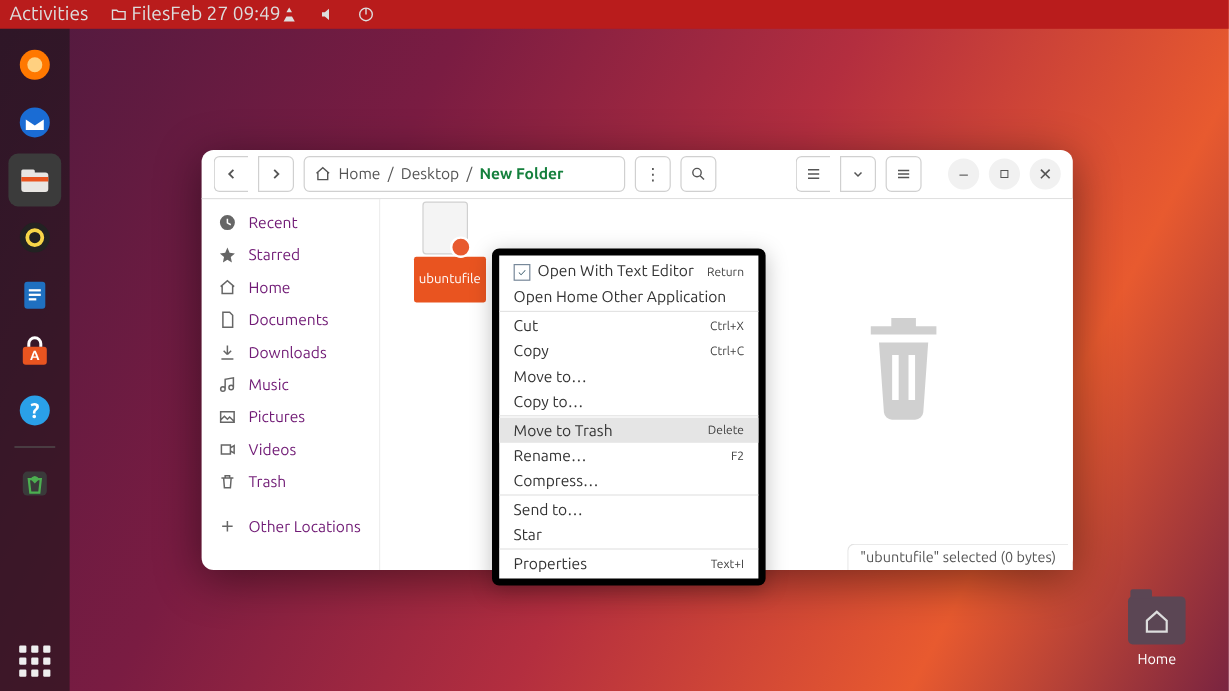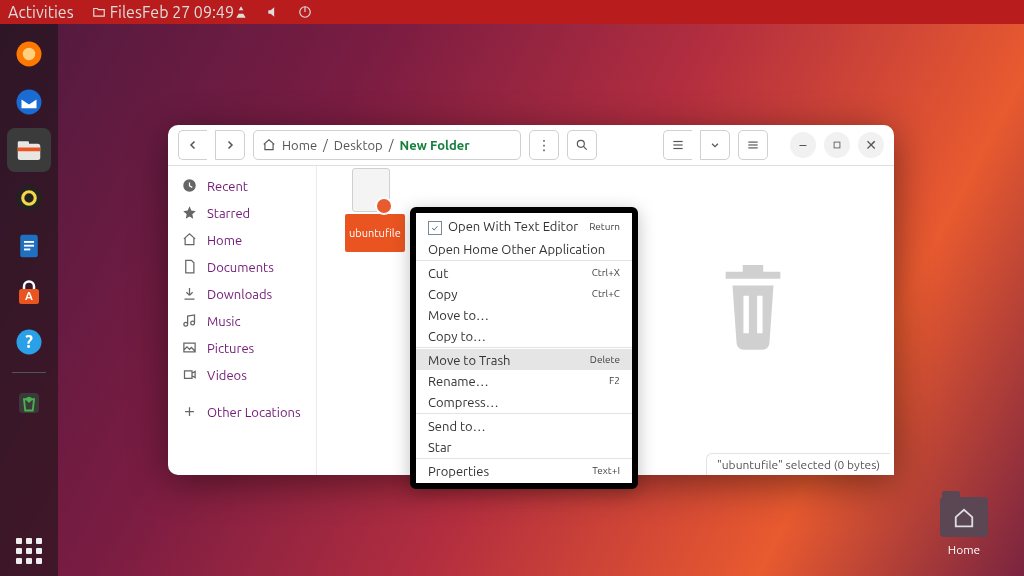--- a/index.html
+++ b/index.html
@@ -262,20 +262,26 @@
             <path d="M3 5h18v14H3zM3 16l5-5 4 4 3-3 6 6" fill="none" stroke="currentColor" stroke-width="2"></path>
           </svg>
           <span>Pictures</span>
         </div>
         <div class="sb-item">
           <svg viewBox="0 0 24 24" fill="currentColor">
             <path d="M4 6h12v12H4zM16 10l5-3v10l-5-3z" fill="none" stroke="currentColor" stroke-width="2"></path>
           </svg>
           <span>Videos</span>
         </div>
+        <div class="sb-item">
+          <svg viewBox="0 0 24 24" fill="currentColor">
+            <path d="M4 7h16M9 7V4h6v3M7 7l1 13h8l1-13" fill="none" stroke="currentColor" stroke-width="2"></path>
+          </svg>
+          <span>Trash</span>
+        </div>
         <div style="height: 10px;"></div>
         <div class="sb-item">
           <svg viewBox="0 0 24 24" fill="currentColor">
             <path d="M12 5v14M5 12h14" stroke="currentColor" stroke-width="2"></path>
           </svg>
           <span>Other Locations</span>
         </div>
       </div>
     <div class="content">
       <div class="file">

